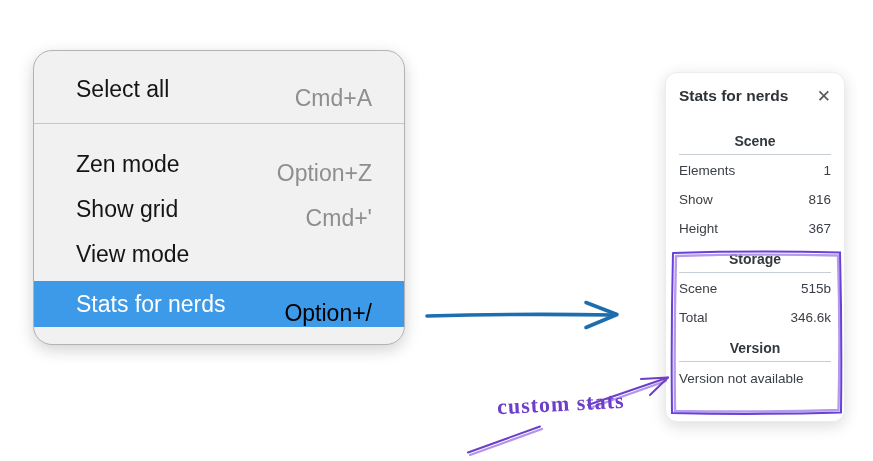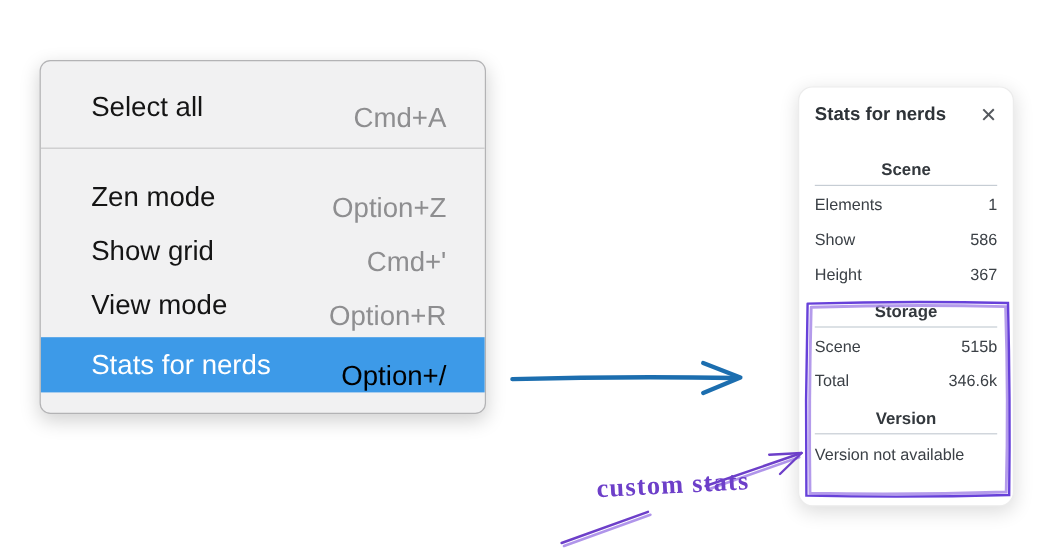--- a/index.html
+++ b/index.html
@@ -4,21 +4,21 @@
 <style>
   html,body{margin:0;padding:0;background:#ffffff;}
   #canvas{
     position:relative;width:873px;height:461px;background:#ffffff;overflow:hidden;
     font-family:"Liberation Sans", sans-serif;
   }
 
   
   .menu{
     position:absolute;left:33px;top:50px;width:372px;height:295px;box-sizing:border-box;
-    background:#f1f1f2;border:1px solid #b3b3b5;border-radius:9px;
+    background:#f1f1f2;border:1px solid #b3b3b5;border-radius:19px;
     box-shadow:0 5px 16px rgba(0,0,0,.18);
     overflow:hidden;display:flex;flex-direction:column;
   }
   .menu-row{
     display:flex;justify-content:space-between;align-items:center;
     padding:0 32px 0 42px;height:44px;font-size:23px;cursor:default;flex:none;
   }
   .menu-row .item-label{color:#151515;}
   .menu-row .item-shortcut{color:#8e8e90;margin-top:18px;}
   .menu-row.first{margin-top:16px;}
@@ -77,21 +77,20 @@
       <div class="menu-row">
         <span class="item-label">Zen mode</span>
         <span class="item-shortcut">Option+Z</span>
       </div>
       <div class="menu-row">
         <span class="item-label">Show grid</span>
         <span class="item-shortcut">Cmd+'</span>
       </div>
       <div class="menu-row">
         <span class="item-label">View mode</span>
-        <span class="item-shortcut">Option+R</span>
       </div>
       <div class="menu-row highlight">
         <span class="item-label">Stats for nerds</span>
         <span class="item-shortcut">Option+/</span>
       </div>
     </div>
   </div>
 
   <div class="panel">
     <div class="panel-header">
@@ -101,21 +100,21 @@
 
     <div class="section-heading">Scene</div>
     <div class="section-divider"></div>
     <div class="stat-rows">
       <div class="stat-row">
         <span class="stat-label">Elements</span>
         <span class="stat-value">1</span>
       </div>
       <div class="stat-row">
         <span class="stat-label">Show</span>
-        <span class="stat-value">586</span>
+        <span class="stat-value">816</span>
       </div>
       <div class="stat-row">
         <span class="stat-label">Height</span>
         <span class="stat-value">367</span>
       </div>
     </div>
 
     <div class="section-heading tight">Storage</div>
     <div class="section-divider"></div>
     <div class="stat-rows">

